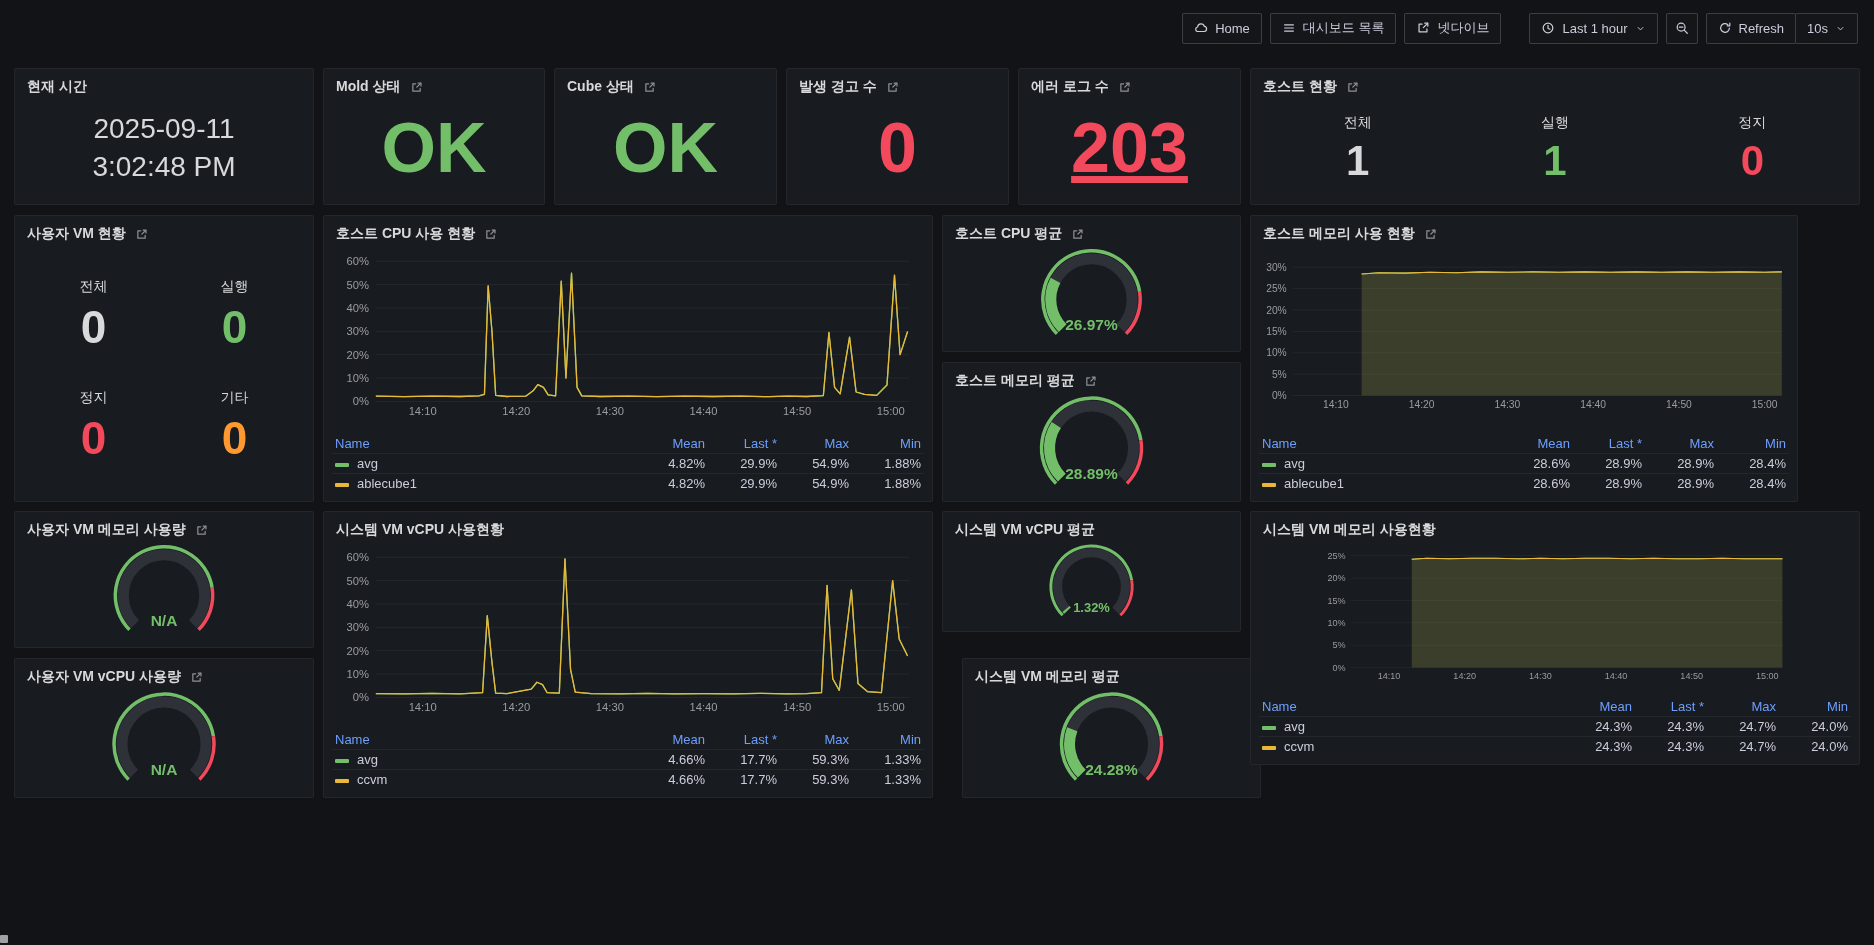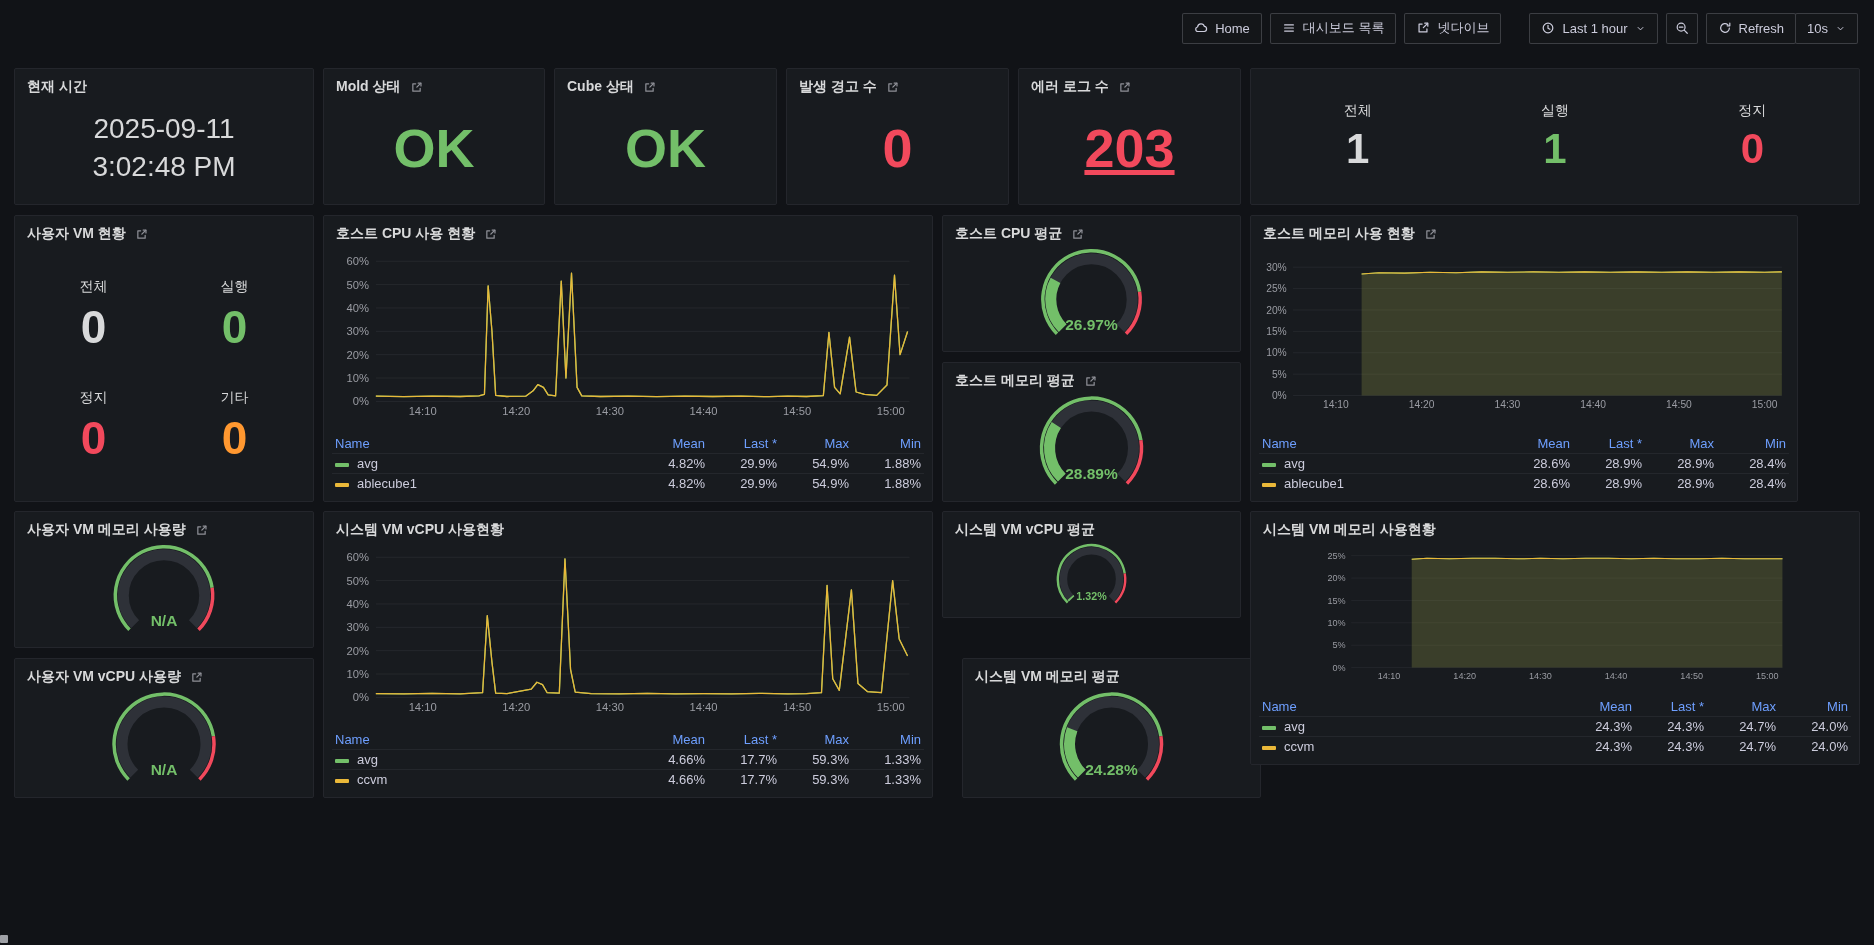--- a/index.html
+++ b/index.html
@@ -16,21 +16,21 @@
   .tb-sep{width:12px}
   .ic{width:14px;height:14px;stroke:currentColor;fill:none;stroke-width:1.4;stroke-linecap:round;stroke-linejoin:round;flex:none}
   .ic.sm{width:11px;height:11px}
   
   .canvas{position:relative;height:889px}
   .panel{position:absolute;display:flex;flex-direction:column;background:#181b1f;border:1px solid #24262c;border-radius:2px;padding:6px 8px 8px;overflow:hidden}
   .ph{display:flex;align-items:center;gap:9px;padding:2px 4px;min-height:24px}
   .pt{font-size:14px;font-weight:600;color:#d8d9da;white-space:nowrap}
   .ext-icon{color:#8e9097;display:inline-flex;cursor:pointer}
   
-  .big-stat{flex:1;display:flex;align-items:center;justify-content:center;font-size:54px;font-weight:700;line-height:1}
+  .big-stat{flex:1;display:flex;align-items:center;justify-content:center;font-size:70px;font-weight:700;line-height:1}
   .clock-wrap{flex:1;display:flex;flex-direction:column;align-items:center;justify-content:center;gap:3px}
   .clock-date,.clock-time{font-size:28px;font-weight:400;color:#d8d9da;line-height:1.25}
   .stat-cols{flex:1;display:flex;align-items:center;justify-content:space-around}
   .stat-cell{display:flex;flex-direction:column;align-items:center;gap:8px}
   .stat-label{font-size:14px;color:#d8d9da}
   .stat-num{font-size:42px;font-weight:700;line-height:1}
   .grid2{flex:1;display:grid;grid-template-columns:1fr 1fr;align-content:space-evenly;justify-items:center;row-gap:6px}
   .grid2 .stat-num{font-size:46px}
   
   .gauge{flex:1;min-height:0;width:100%;display:block}
@@ -169,20 +169,30 @@
               <path d="M7 3.5H3.5v9h9V9"></path>
               <path d="M10 2.5h3.5V6"></path>
               <path d="M13.2 2.8L8.4 7.6"></path>
             </svg>
           </span>
       </div>
       <div class="big-stat" style="color: rgb(242, 73, 92); text-decoration: underline;">203</div>
     </section>
 
     <section class="panel" style="left:1250px;top:12px;width:610px;height:137px">
+      <div class="ph">
+        <span class="pt">호스트 현황</span>
+        <span class="ext-icon">
+            <svg viewBox="0 0 16 16" width="13" height="13" fill="none" stroke="currentColor" stroke-width="1.5" stroke-linecap="round" stroke-linejoin="round">
+              <path d="M7 3.5H3.5v9h9V9"></path>
+              <path d="M10 2.5h3.5V6"></path>
+              <path d="M13.2 2.8L8.4 7.6"></path>
+            </svg>
+          </span>
+      </div>
       <div class="stat-cols">
         <div class="stat-cell">
           <div class="stat-label">전체</div>
           <div class="stat-num" style="color: rgb(216, 217, 218);">1</div>
         </div>
         <div class="stat-cell">
           <div class="stat-label">실행</div>
           <div class="stat-num" style="color: rgb(115, 191, 105);">1</div>
         </div>
         <div class="stat-cell">
@@ -481,21 +491,21 @@
               <td><span class="marker" style="background:#eab839"></span>ccvm</td>
               <td class="num">4.66%</td>
               <td class="num">17.7%</td>
               <td class="num">59.3%</td>
               <td class="num">1.33%</td>
             </tr>
           </tbody>
         </table>
     </section>
 
-    <section class="panel" style="left:942px;top:455px;width:299px;height:107px">
+    <section class="panel" style="left:942px;top:455px;width:299px;height:121px">
       <div class="ph">
         <span class="pt">시스템 VM vCPU 평균</span>
       </div>
       <svg class="gauge" viewBox="0 0 281 97">
           <path d="M 111.7 82.2 A 40.7 40.7 0 1 1 169.3 82.2" stroke="#2e3138" stroke-width="11" fill="none"></path>
           <path d="M 106.0 87.8 A 48.7 48.7 0 1 1 188.6 45.7" stroke="#73bf69" stroke-width="3.5" fill="none"></path>
           <path d="M 188.6 45.7 A 48.7 48.7 0 0 1 175.0 87.8" stroke="#f2495c" stroke-width="3.5" fill="none"></path>
           <path d="M 111.7 82.2 A 40.7 40.7 0 0 1 110.0 80.3" stroke="#73bf69" stroke-width="11" fill="none"></path>
           <text x="140.5" y="83.8" text-anchor="middle" fill="#73bf69" font-size="15.5" font-weight="700">1.32%</text>
         </svg>

